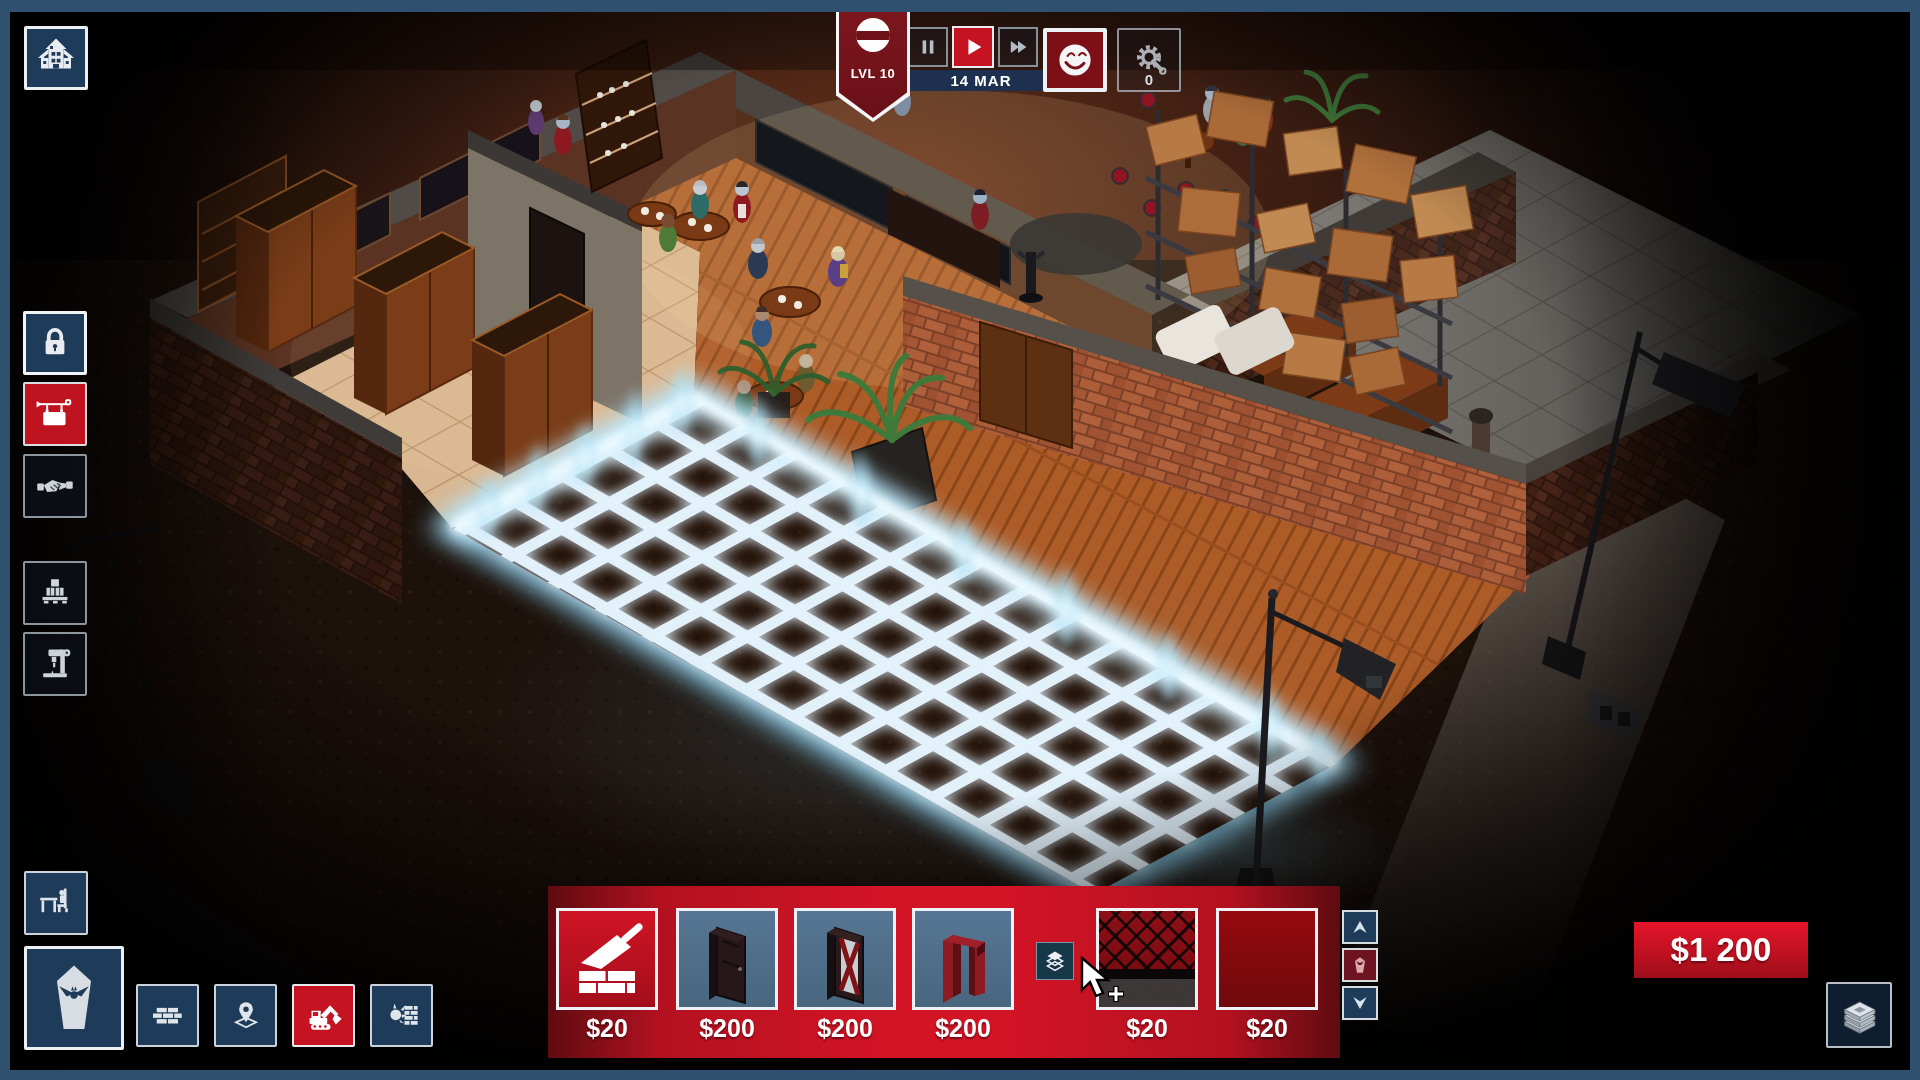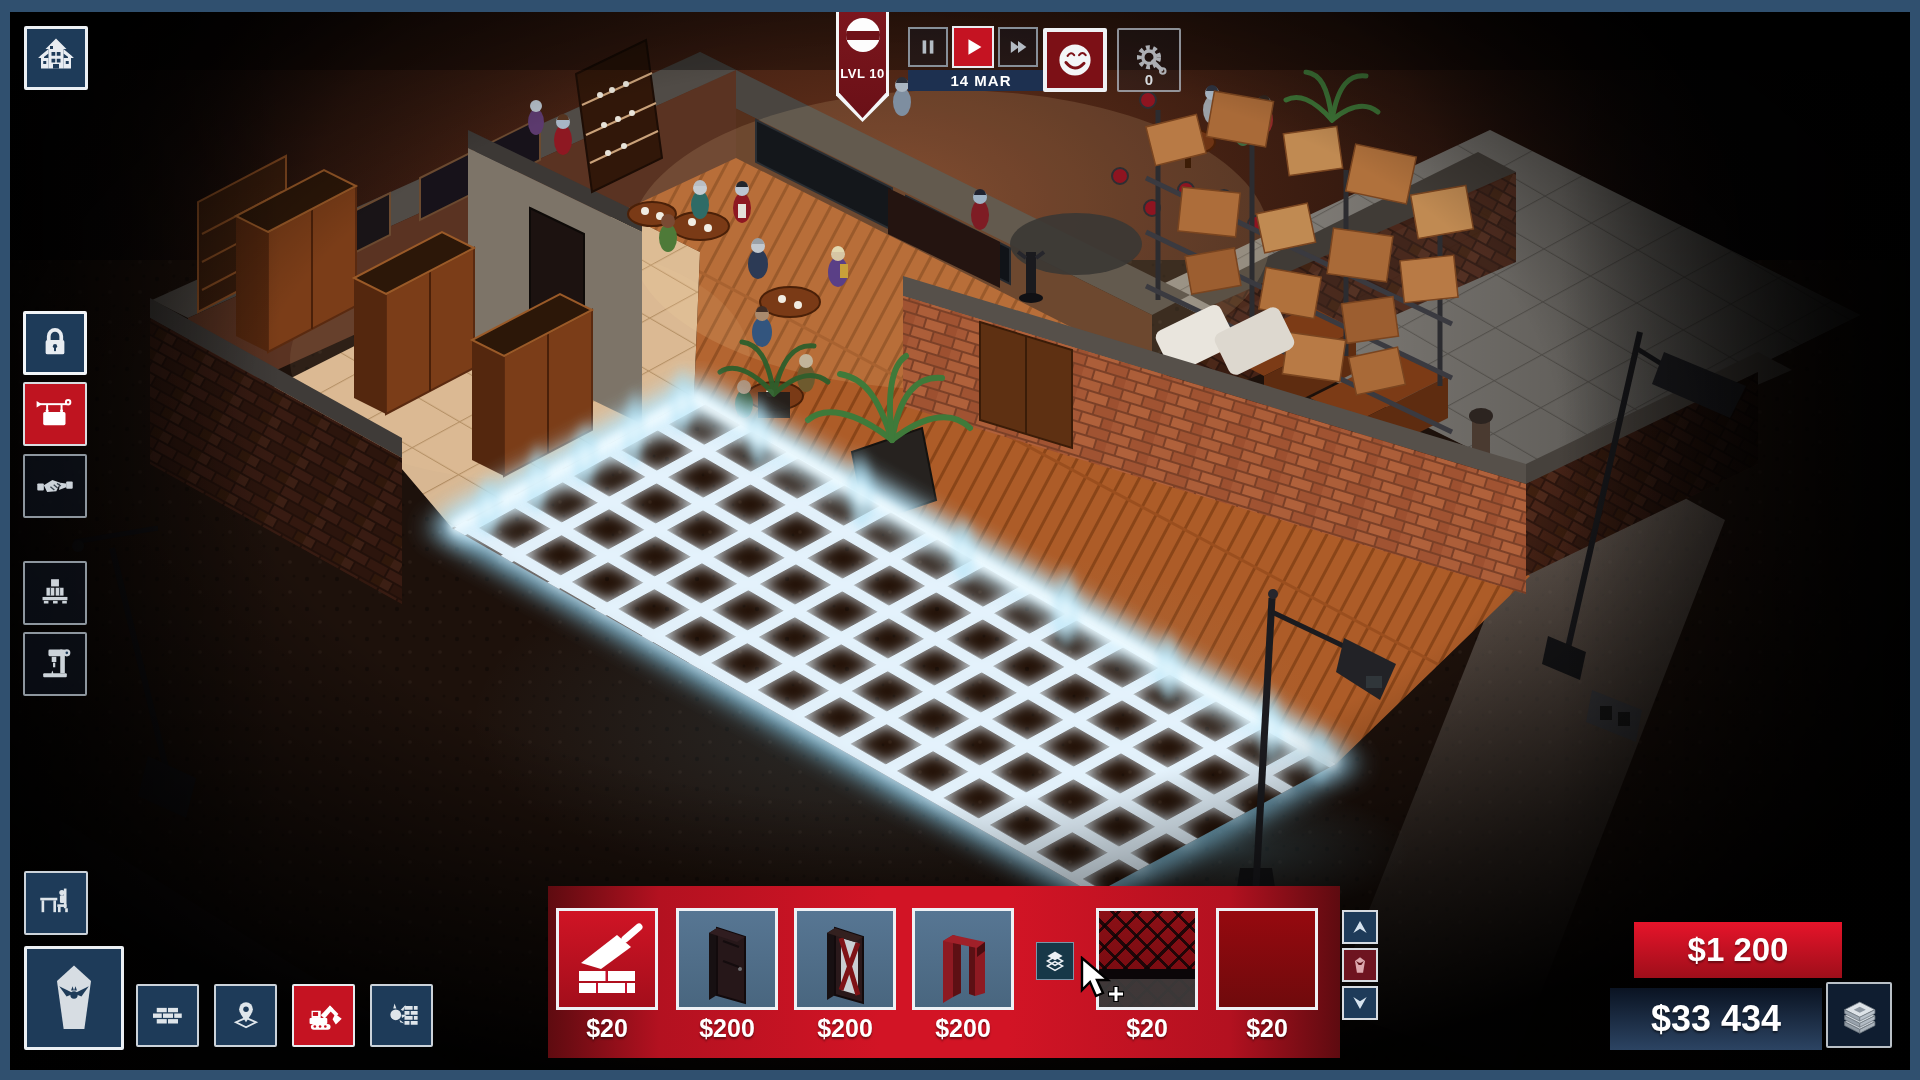--- a/index.html
+++ b/index.html
@@ -17,21 +17,21 @@
 
   .ui{position:absolute;z-index:10;box-sizing:border-box;}
   .sqbtn{position:absolute;z-index:10;box-sizing:border-box;display:flex;
          align-items:center;justify-content:center;border:2px solid #8d969e;
          background:rgba(14,22,34,.55);border-radius:2px;padding:0;cursor:pointer;}
   .sqbtn.navy{background:var(--panel-navy,#1e3b59);border-color:#ccd3da;}
   .sqbtn.bright{border:3px solid #ecf0f4;background:var(--panel-navy,#1e3b59);}
   .sqbtn.red{background:var(--accent-red,#c51322);border-color:#e8ebef;}
 
   
-  #pennant{position:absolute;left:836px;top:12px;width:53px;height:110px;z-index:11;
+  #pennant{position:absolute;left:836px;top:12px;width:74px;height:110px;z-index:11;
     background:#f4f6f8;clip-path:polygon(0 0,100% 0,100% 76%,50% 100%,0 76%);}
   #pennant .inner{position:absolute;left:3px;top:0;right:3px;bottom:4px;
     background:linear-gradient(180deg,#7c161d,#6a1017);
     clip-path:polygon(0 0,100% 0,100% 76%,50% 100%,0 76%);
     display:flex;flex-direction:column;align-items:center;}
   #pennant .lvl{color:#fff;font-weight:bold;font-size:13px;letter-spacing:.5px;margin-top:2px;}
   .ctrl{position:absolute;display:flex;align-items:center;justify-content:center;
         box-sizing:border-box;border:2px solid #878f98;background:rgba(18,26,40,.35);cursor:pointer;}
   #btn-pause{left:908px;top:27px;width:40px;height:40px;}
   #btn-play {left:952px;top:26px;width:42px;height:42px;border-color:#e9ecf0;
@@ -86,21 +86,21 @@
       linear-gradient(180deg,#8c1016,#70090e);}
   #swatch-red{width:100%;height:100%;background:linear-gradient(180deg,#96090f,#6f0a0c);}
 
   
   .scrollbtn{position:absolute;left:1342px;width:36px;height:34px;box-sizing:border-box;
     border:2px solid #d7dce1;background:var(--panel-navy,#1d3a55);display:flex;
     align-items:center;justify-content:center;cursor:pointer;z-index:10;}
   #scroll-up{top:910px;} #cat-coffin{top:948px;background:#6e1420;} #scroll-down{top:986px;}
 
   
-  #income{position:absolute;left:1634px;top:922px;width:208px;height:56px;z-index:10;
+  #income{position:absolute;left:1634px;top:922px;width:174px;height:56px;z-index:10;
     background:linear-gradient(180deg,#e6142a,#9e0e1a);display:flex;align-items:center;
     justify-content:center;color:#fff;font-weight:bold;font-size:33px;
     text-shadow:0 2px 2px rgba(0,0,0,.4);}
   #balance{position:absolute;left:1610px;top:988px;width:212px;height:62px;z-index:10;
     background:linear-gradient(180deg,#0a1322,#2c4463);display:flex;align-items:center;
     justify-content:center;color:#fff;font-weight:bold;font-size:36px;
     text-shadow:0 2px 2px rgba(0,0,0,.5);}
   #btn-cash{left:1826px;top:982px;width:66px;height:66px;border-color:#b9c0c7;background:#0f1d30;}
 
   #cursor{position:absolute;left:1076px;top:956px;z-index:20;pointer-events:none;}
@@ -829,21 +829,20 @@
     <circle cx="18" cy="16" r="2.2" fill="#5e1118"></circle>
   </svg>
 </button>
 <button class="scrollbtn" id="scroll-down">
   <svg width="26" height="24" viewBox="0 0 36 32">
     <polygon points="18,27 30,5 18,13 6,5" fill="#d7e4ef"></polygon>
   </svg>
 </button>
 
 <div id="income">$1 200</div>
-<div id="balance">$33 434</div>
 <button class="sqbtn" id="btn-cash">
   <svg width="50" height="50" viewBox="0 0 66 66">
     <g stroke="#6e7880" stroke-width="1">
       <polygon points="14,42 34,32 54,42 34,52" fill="#c7ced5"></polygon>
       <polygon points="14,42 14,47 34,57 34,52" fill="#929ca6"></polygon>
       <polygon points="54,42 54,47 34,57 34,52" fill="#aab3bc"></polygon>
       <polygon points="14,34 34,24 54,34 34,44" fill="#d2d9df"></polygon>
       <polygon points="14,34 14,39 34,49 34,44" fill="#98a2ac"></polygon>
       <polygon points="54,34 54,39 34,49 34,44" fill="#b2bbc4"></polygon>
       <polygon points="14,26 34,16 54,26 34,36" fill="#dde3e8"></polygon>

